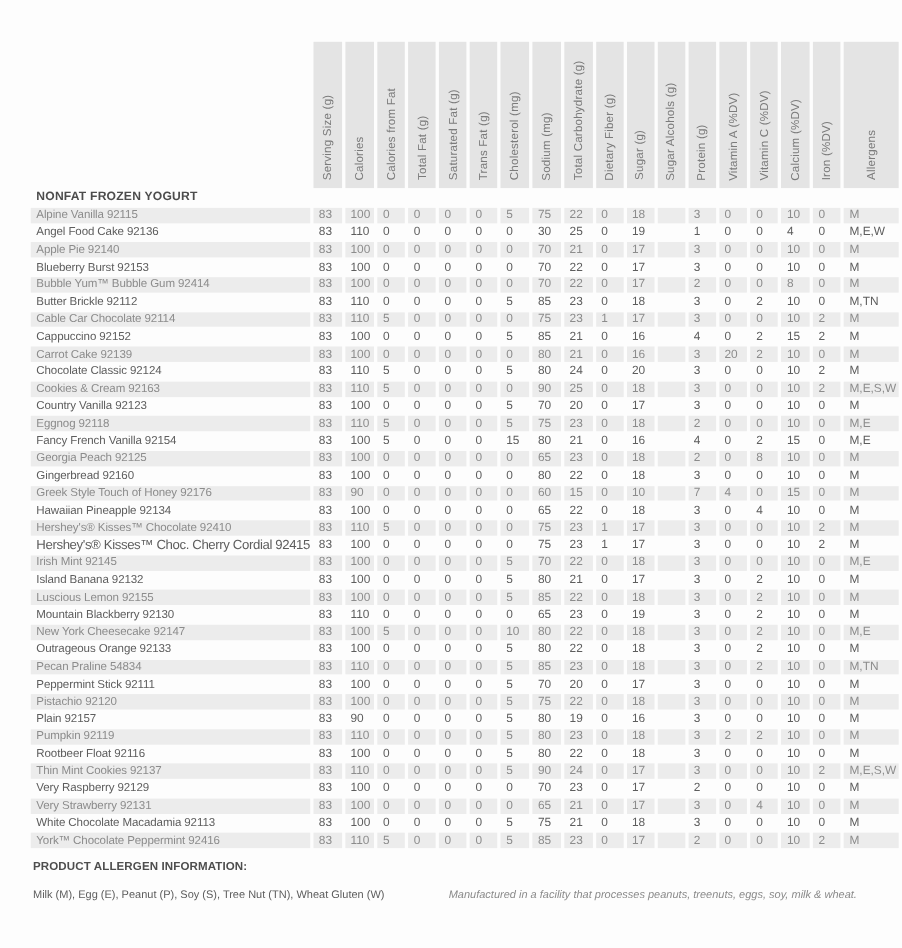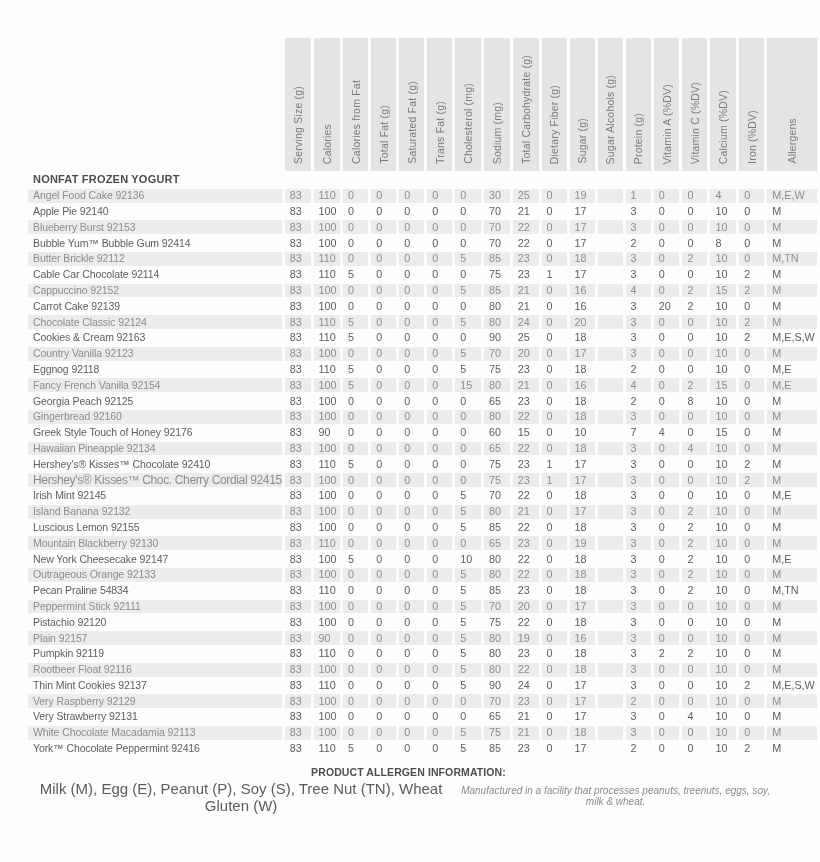--- a/index.html
+++ b/index.html
@@ -55,24 +55,24 @@
 
   tr.section td{background:#f2f2f2;}
   tr.section td.name{
     background:transparent;
     color:#4c4c4c;
     font-weight:bold;
     font-size:11px;
     letter-spacing:.2px;
   }
 
-  .footer{margin:9px 0 0 30px;width:757px;text-align:center;}
+  .footer{margin:9px 0 0 30px;width:757px;}
   .f-title{font-size:10.5px;font-weight:bold;color:#4e4e4e;letter-spacing:.1px;}
   .f-row{display:flex;justify-content:space-between;align-items:baseline;margin-top:2px;}
-  .f-legend{font-size:15px;color:#5c5c5c;}
+  .f-legend{font-size:10px;color:#5c5c5c;margin-top:12px;}
   .f-note{font-style:italic;font-size:10px;color:#8a8a8a;padding-right:8px;}
 </style>
 </head>
 <body>
 
 <div class="page">
 
   <table class="nutri">
     <colgroup id="colgroup">
       <col class="c-name">
@@ -168,20 +168,41 @@
           <td></td>
           <td></td>
           <td></td>
           <td></td>
           <td></td>
           <td></td>
           <td></td>
           <td></td>
           <td></td>
           <td></td>
+        </tr>
+    <tr>
+          <td class="name">Alpine Vanilla 92115</td>
+          <td>83</td>
+          <td>100</td>
+          <td>0</td>
+          <td>0</td>
+          <td>0</td>
+          <td>0</td>
+          <td>5</td>
+          <td>75</td>
+          <td>22</td>
+          <td>0</td>
+          <td>18</td>
+          <td></td>
+          <td>3</td>
+          <td>0</td>
+          <td>0</td>
+          <td>10</td>
+          <td>0</td>
+          <td>M</td>
         </tr>
         <tr>
           <td class="name">Angel Food Cake 92136</td>
           <td>83</td>
           <td>110</td>
           <td>0</td>
           <td>0</td>
           <td>0</td>
           <td>0</td>
           <td>0</td>

